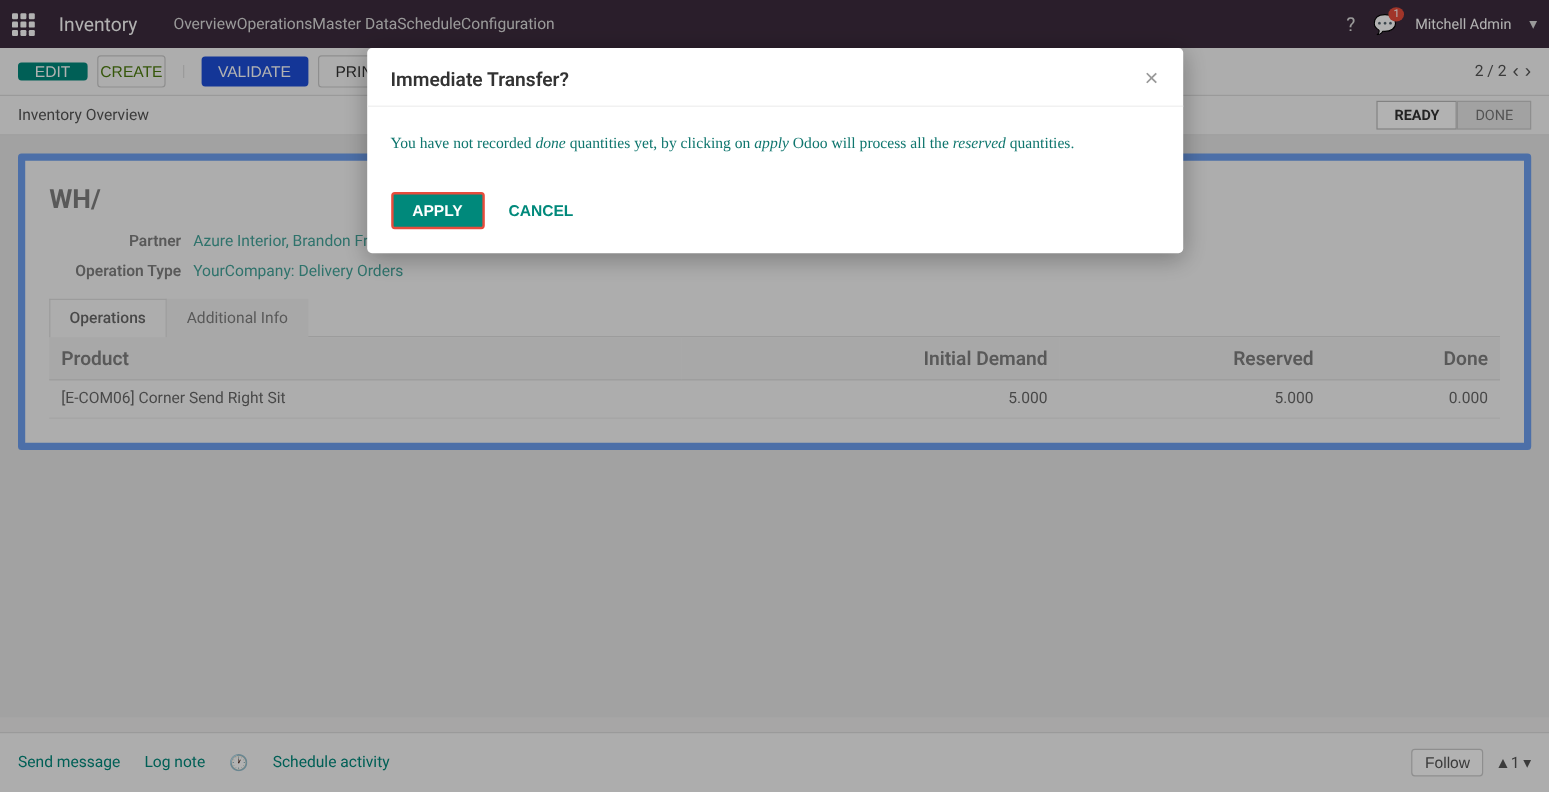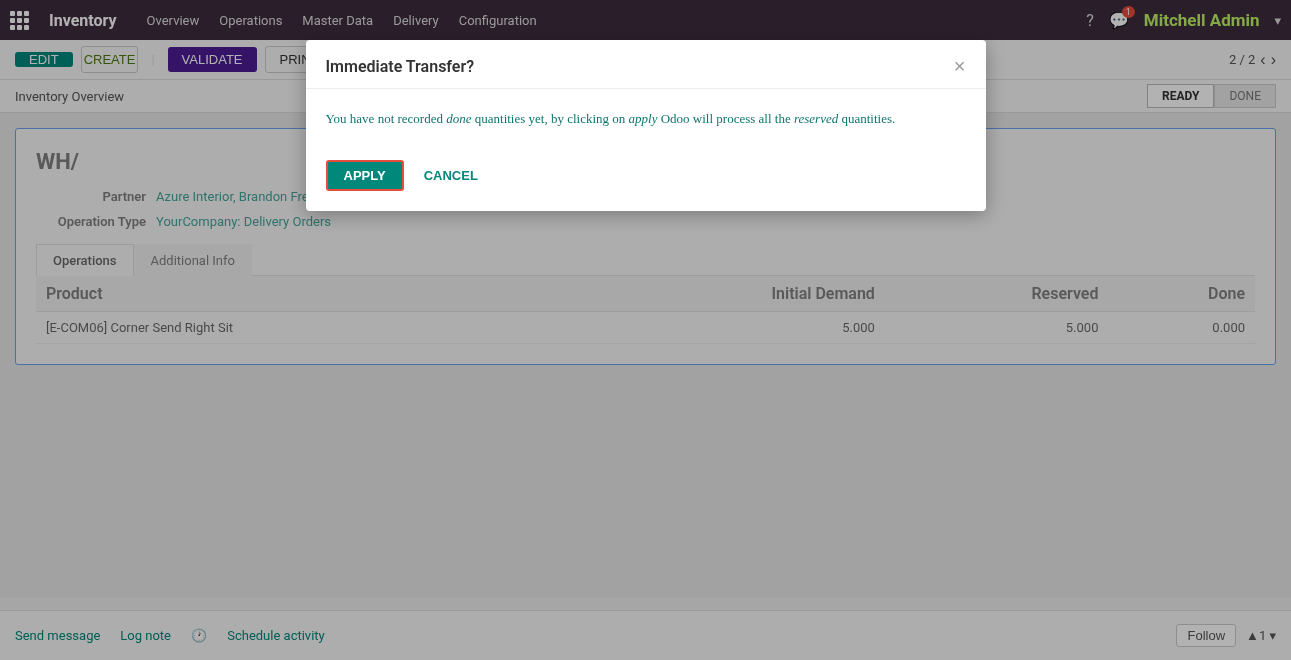--- a/index.html
+++ b/index.html
@@ -11,49 +11,49 @@
       color: #fff;
       display: flex;
       align-items: center;
       height: 40px;
       padding: 0 10px;
       gap: 20px;
     }
     .top-nav .app-grid { display: flex; align-items: center; gap: 10px; }
     .app-grid-icon { display: grid; grid-template-columns: repeat(3,5px); gap: 2px; }
     .app-grid-icon span { width: 5px; height: 5px; background: #fff; border-radius: 1px; display: block; }
-    .app-title { font-size: 16px; font-weight: bold; color: #fff; margin-right: 10px; }
-    .nav-items { display: flex; gap: 20px; flex: 1; }
+    .app-title { font-size: 16px; font-weight: normal; color: #fff; margin-right: 10px; }
+    .nav-items { display: flex; flex: 1; }
     .nav-item { color: #ddd; font-size: 13px; cursor: pointer; }
     .nav-right { display: flex; align-items: center; gap: 15px; }
     .nav-icon { color: #ddd; font-size: 16px; cursor: pointer; position: relative; }
     .badge {
       background: #e74c3c;
       color: #fff;
       border-radius: 50%;
       font-size: 9px;
       padding: 1px 4px;
       position: absolute;
       top: -5px;
       right: -6px;
     }
-    .user-name { color: #bef264; font-size: 17px; cursor: pointer; font-weight: bold; }
+    .user-name { color: #ffffff; font-size: 12px; cursor: pointer; }
 
     
     .toolbar {
       background: #f8f8f8;
       border-bottom: 1px solid #ddd;
       padding: 6px 15px;
       display: flex;
       align-items: center;
       gap: 8px;
     }
     .btn-edit { background: #00897b; color: #fff; border: none; padding: 0 14px; font-size: 13px; cursor: pointer; border-radius: 3px; }
     .btn-create { background: transparent; color: #4d7c0f; border: 1px solid #ccc; padding: 5px 2px; font-size: 13px; cursor: pointer; border-radius: 3px; }
-    .btn-validate { background: #4c1d95; color: #fff; border: none; padding: 5px 14px; font-size: 13px; cursor: pointer; border-radius: 3px; }
+    .btn-validate { background: #1d4ed8; color: #fff; border: none; padding: 5px 14px; font-size: 13px; cursor: pointer; border-radius: 3px; }
     .btn-print { background: transparent; color: #333; border: 1px solid #ccc; padding: 5px 14px; font-size: 13px; cursor: pointer; border-radius: 3px; }
     .toolbar-right { margin-left: auto; display: flex; align-items: center; gap: 8px; color: #555; font-size: 13px; }
     .pager { display: flex; align-items: center; gap: 5px; }
     .pager-btn { background: none; border: none; font-size: 16px; cursor: pointer; color: #555; }
 
     
     .breadcrumb-bar {
       background: #f8f8f8;
       border-bottom: 1px solid #ddd;
       padding: 4px 15px;
@@ -80,21 +80,21 @@
     .status-pill.active { background: #fff; color: #333; font-weight: bold; border-color: #bbb; }
 
     
     .main-content {
       padding: 15px;
       background: #e8e8e8;
       min-height: calc(660px - 40px - 50px - 35px - 50px);
     }
     .record-card {
       background: #fff;
-      border: 1px solid #3b82f6;
+      border: 6px solid #3b82f6;
       border-radius: 3px;
       padding: 20px;
       opacity: 0.7;
     }
     .record-title { font-size: 22px; font-weight: bold; color: #555; margin-bottom: 15px; }
     .fields-grid { display: grid; grid-template-columns: 1fr 1fr; gap: 10px 20px; margin-bottom: 15px; }
     .field-row { display: flex; gap: 10px; align-items: baseline; }
     .field-label { color: #555; font-weight: 600; font-size: 13px; min-width: 110px; text-align: right; }
     .field-value { color: #00897b; font-size: 13px; }
     .field-value-plain { color: #333; font-size: 13px; }
@@ -214,21 +214,21 @@
       <span></span>
         <span></span>
         <span></span>
     </div>
   </div>
   <span class="app-title">Inventory</span>
   <div class="nav-items">
     <span class="nav-item">Overview</span>
     <span class="nav-item">Operations</span>
     <span class="nav-item">Master Data</span>
-    <span class="nav-item">Delivery</span>
+    <span class="nav-item">Schedule</span>
     <span class="nav-item">Configuration</span>
   </div>
   <div class="nav-right">
     <div class="nav-icon">?</div>
     <div class="nav-icon">
       💬
       <span class="badge">1</span>
     </div>
     <span class="user-name">Mitchell Admin</span>
     <span style="color:#ddd;">▾</span>

